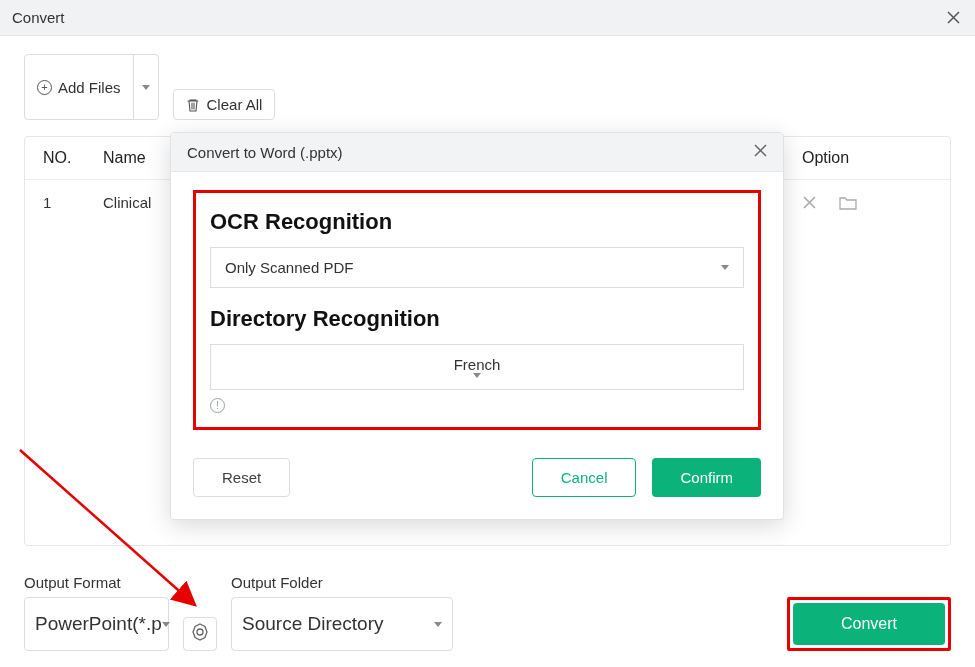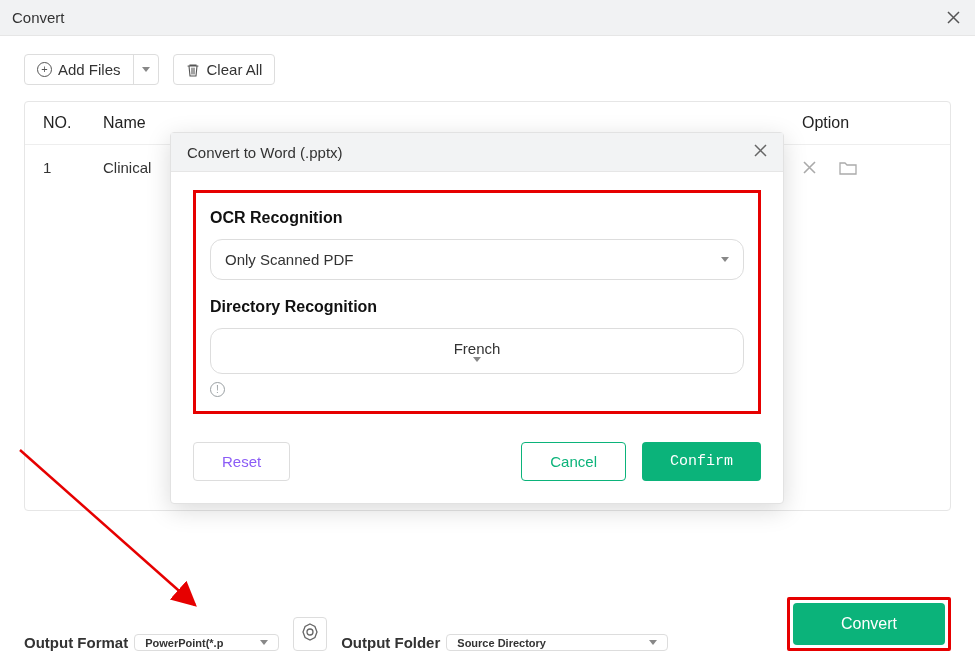--- a/index.html
+++ b/index.html
@@ -8,62 +8,62 @@
   
   .titlebar { height: 36px; background: #f1f2f3; border-bottom: 1px solid #e6e6e6; display: flex; align-items: center; justify-content: space-between; padding: 0 12px; }
   .titlebar .title { font-size: 15px; color: #333; }
   .titlebar .close-x { width: 20px; height: 20px; display: flex; align-items: center; justify-content: center; color: #555; cursor: pointer; font-size: 16px; }
 
   
   .toolbar { display: flex; gap: 14px; padding: 18px 24px 16px 24px; }
   .btn-split { display: flex; border: 1px solid #ddd; border-radius: 4px; overflow: hidden; }
   .btn-split .main { display: flex; align-items: center; padding: 6px 12px; gap: 6px; cursor: pointer; font-size: 15px; color: #333; }
   .btn-split .caret { display: flex; align-items: center; border-left: 1px solid #ddd; padding: 0 8px; cursor: pointer; color: #888; }
-  .btn-plain { display: flex; align-items: center; gap: 6px; border: 1px solid #ddd; border-radius: 4px; padding: 6px 12px; cursor: pointer; font-size: 15px; color: #333; }
+  .btn-plain { display: flex; align-items: center; gap: 6px; border: 1px solid #ddd; border-radius: 4px; padding: 6px 12px; cursor: pointer; font-size: 15px; color: #333; margin-top: 35px; }
 
   .plus-icon { width: 15px; height: 15px; border: 1.3px solid #555; border-radius: 50%; display: inline-flex; align-items: center; justify-content: center; font-size: 11px; line-height: 1; color:#555; }
   .trash-icon { width:15px; height:15px; display:inline-flex; align-items:center; justify-content:center; }
 
   
   .table-wrap { margin: 0 24px; border: 1px solid #e6e6e6; border-radius: 4px; min-height: 410px; position: relative; }
   .thead { display: flex; border-bottom: 1px solid #eee; padding: 12px 18px; font-size: 16px; color: #222; }
   .col-no { width: 60px; }
   .col-name { flex: 1; }
   .col-option { width: 130px; text-align: left; }
   .trow { display: flex; padding: 14px 18px; font-size: 15px; color: #333; align-items: center; }
   .row-actions { display: flex; gap: 22px; color: #999; }
   .row-x, .row-folder { cursor: pointer; display:inline-flex; }
 
   
   .bottombar { position: absolute; left:0; right:0; bottom: 16px; padding: 0 24px; display: flex; align-items: flex-end; gap: 14px; }
-  .field-group { display: flex; flex-direction: row; gap: 6px; font-weight: bold; }
+  .field-group { display: flex; flex-direction: column; gap: 6px; }
   .field-group .label { font-size: 15px; color: #333; }
-  .select { display:flex; align-items:center; justify-content:space-between; border:1px solid #ddd; border-radius:4px; padding:1px 10px; font-size:11px; color:#333; cursor:pointer;text-align:center; }
+  .select { display:flex; align-items:center; justify-content:space-between; border:1px solid #ddd; border-radius:4px; padding:15px 10px; font-size:19px; color:#333; cursor:pointer;text-align:center; }
   .select.small { width: 145px; }
   .select.med { width: 222px; }
   .gear-btn { width:34px; height:34px; border:1px solid #ddd; border-radius:4px; display:flex; align-items:center; justify-content:center; cursor:pointer; }
   .spacer { flex:1; }
   .convert-btn { background:#0bb37a; color:#fff; border:none; border-radius:4px; padding: 12px 48px; font-size:16px; cursor:pointer; }
   .convert-highlight { border: 3px solid #e60000; padding: 3px; border-radius:2px; }
 
   
   .modal { position:absolute; top:132px; left:170px; width:614px; background:#fff; border:1px solid #e2e2e2; border-radius:4px; box-shadow: 0 6px 24px rgba(0,0,0,0.15); }
   .modal-head { background:#f2f3f4; padding:10px 16px; display:flex; align-items:center; justify-content:space-between; border-bottom:1px solid #e6e6e6;}
   .modal-head .mtitle { font-size:15px; color:#333; }
   .modal-head .mclose { cursor:pointer; color:#666; font-size:16px; }
   .modal-body { padding: 18px 22px 6px 22px; }
   .highlight-box { border:3px solid #e60000; padding: 16px 14px 14px 14px; }
-  .section-label { font-size:16px; font-weight:700; color:#111; margin-bottom:12px; }
-  .dd { border:1px solid #ddd; border-radius:12px; padding:11px 14px; display:flex; justify-content:space-between; align-items:center; font-size:15px; color:#333; cursor:pointer; margin-bottom:18px; }
+  .section-label { font-size:22px; font-weight:700; color:#111; margin-bottom:12px; }
+  .dd { border:1px solid #ddd; border-radius:0; padding:11px 14px; display:flex; justify-content:space-between; align-items:center; font-size:15px; color:#333; cursor:pointer; margin-bottom:18px; }
   .hint { display:flex; align-items:center; gap:6px; color:#8a8f93; font-size:15px; }
   .hint .info-i { width:15px;height:15px;border:1.4px solid #9aa0a3;border-radius:50%;display:inline-flex;align-items:center;justify-content:center;font-size:10px;color:#9aa0a3; }
   .modal-foot { display:flex; justify-content:space-between; padding:22px; align-items:center; }
-  .btn-outline { border:1px solid #ddd; background:#fff; border-radius:4px; padding:10px 28px; font-size:15px; color:#8b5cf6; cursor:pointer; }
+  .btn-outline { border:1px solid #ddd; background:#fff; border-radius:4px; padding:10px 28px; font-size:15px; color:#404040; cursor:pointer; }
   .btn-outline.green { border-color:#0bb37a; color:#0bb37a;text-align:center; }
-  .btn-solid-green { background:#0bb37a; color:#fff; border:none; border-radius:4px; padding:10px 28px; font-size:15px; cursor:pointer;font-family:Liberation Mono, monospace; }
+  .btn-solid-green { background:#0bb37a; color:#fff; border:none; border-radius:4px; padding:10px 28px; font-size:15px; cursor:pointer; }
   .foot-right { display:flex; gap:16px; }
 
   .caret-down { width:0;height:0;border-left:4px solid transparent;border-right:4px solid transparent;border-top:5px solid #888; }
 
   
   .arrow-svg { position:absolute; left:10px; top:440px; pointer-events:none; }
 </style>
 </head>
 <body>
 

